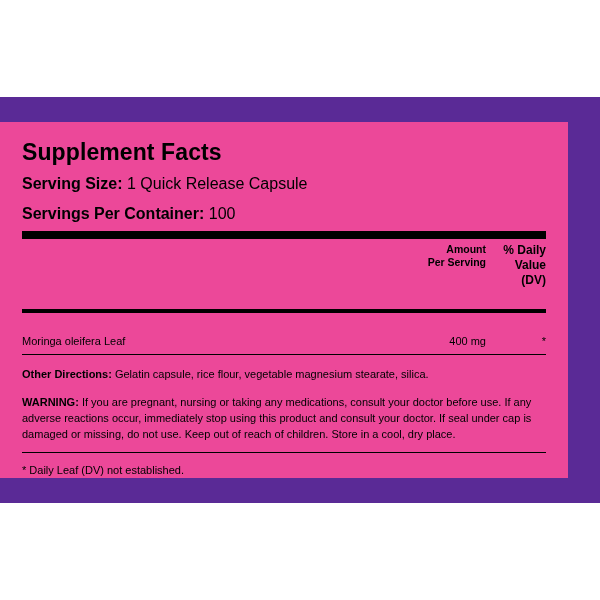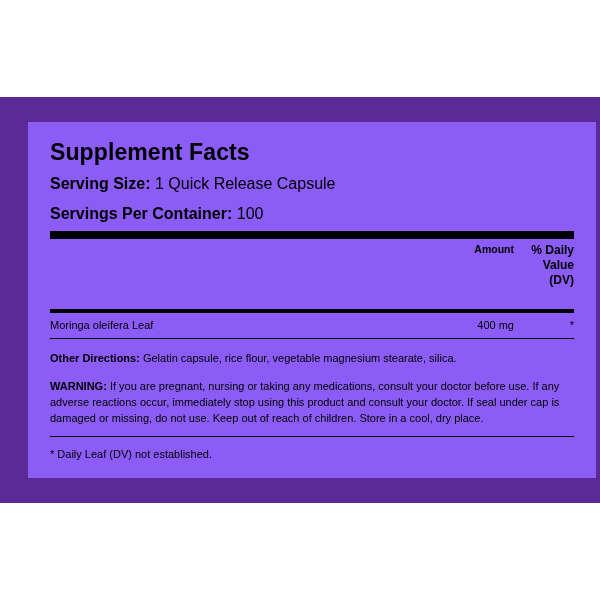--- a/index.html
+++ b/index.html
@@ -22,25 +22,25 @@
   .purple-band {
     position: absolute;
     left: 0;
     top: 97px;
     width: 600px;
     height: 406px;
     background: #5a2a96;
   }
   .panel {
     position: absolute;
-    left: 28px;
+    left: 0;
     top: 122px;
     width: 568px;
     height: 356px;
-    background: #8b5cf6;
+    background: #ec4899;
     box-sizing: border-box;
     padding: 18px 22px 10px 22px;
   }
   .facts-title {
     font-size: 23px;
     font-weight: bold;
     color: #000;
     letter-spacing: 0.1px;
     margin: 0 0 9px 0;
     line-height: 1.05;
@@ -88,20 +88,21 @@
     font-size: 12px;
     font-weight: bold;
     line-height: 1.25;
     color: #000;
     padding-left: 6px;
   }
   .nutrient-row {
     display: flex;
     align-items: flex-start;
     padding: 6px 0 7px 0;
+    margin-top: 16px;
   }
   .nutrient-name {
     flex: 1;
     font-size: 11px;
     color: #000;
   }
   .nutrient-amount {
     width: 110px;
     text-align: right;
     font-size: 11px;
@@ -148,20 +149,21 @@
     <div class="serving-line">
       <b>Servings Per Container:</b>
       <span>100</span>
     </div>
 
     <div class="rule-thick"></div>
 
     <div class="hdr-row">
       <div class="hdr-amount">
         <div>Amount</div>
+        <div>Per Serving</div>
       </div>
       <div class="hdr-dv">
         <div>% Daily</div>
         <div>Value</div>
         <div>(DV)</div>
       </div>
     </div>
 
     <div class="rule-med"></div>
 

